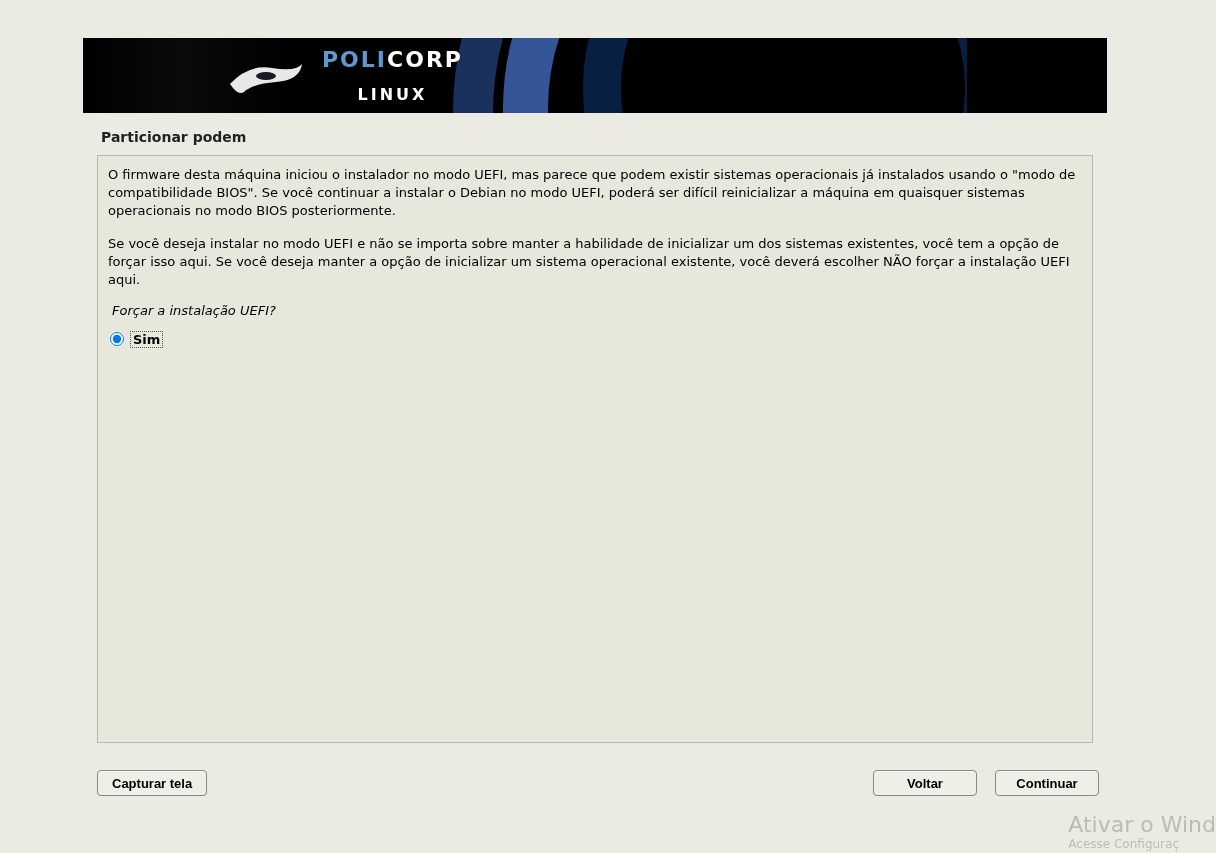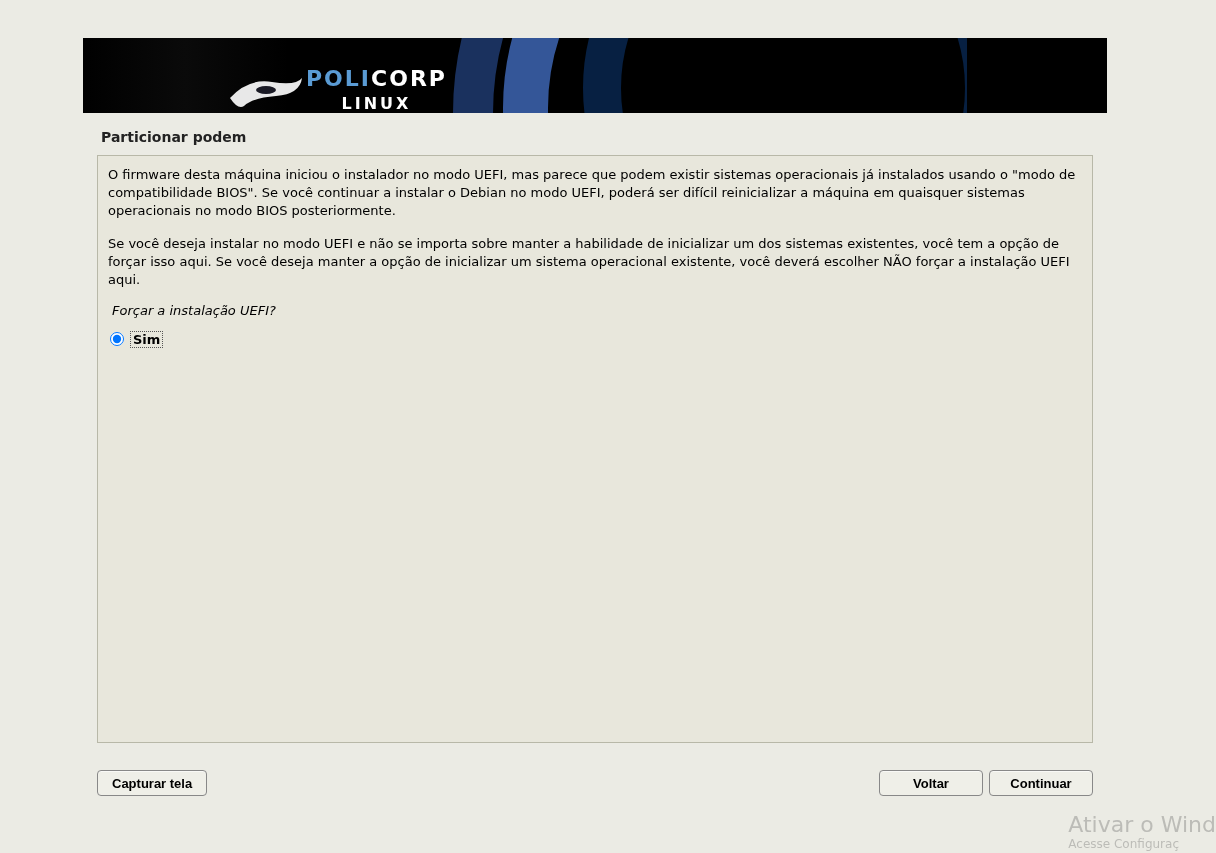--- a/index.html
+++ b/index.html
@@ -77,24 +77,24 @@
       position: absolute;
       right: 0;
       top: 0;
       width: 140px;
       height: 100%;
       background: #000;
     }
     .banner-logo {
       position: absolute;
       left: 143px;
-      top: 30px;
+      top: 11px;
       display: flex;
       align-items: center;
-      gap: 0;
+      gap: 16px;
       z-index: 10;
     }
     .logo-swoosh {
       width: 80px;
       height: 44px;
       position: relative;
     }
     .logo-text {
       display: flex;
       flex-direction: column;
@@ -110,21 +110,21 @@
     }
     .logo-corp {
       color: #fff;
     }
     .logo-line2 {
       color: #fff;
       font-size: 16px;
       font-weight: bold;
       letter-spacing: 3px;
       text-align: center;
-      margin-top: 6px;
+      margin-top: 16px;
     }
     .step-title {
       padding: 16px 18px 10px 18px;
       font-size: 14px;
       font-weight: bold;
       color: #222;
     }
     .content-box {
       margin: 0 14px;
       border: 1px solid #b8b8a8;
@@ -160,29 +160,29 @@
     .radio-label {
       font-weight: bold;
     }
     .radio-label.selected {
       border: 1px dotted #555;
       padding: 0 2px;
     }
     .button-bar {
       position: absolute;
       left: 14px;
-      right: 14px;
+      right: 8px;
       bottom: 10px;
       display: flex;
       justify-content: space-between;
       align-items: center;
     }
     .button-bar-right {
       display: flex;
-      gap: 6px;
+      gap: 18px;
     }
     .btn {
       min-width: 104px;
       height: 26px;
       background: #efefe8;
       border: 1px solid #888;
       border-radius: 4px;
       font-size: 13px;
       font-weight: bold;
       cursor: pointer;

